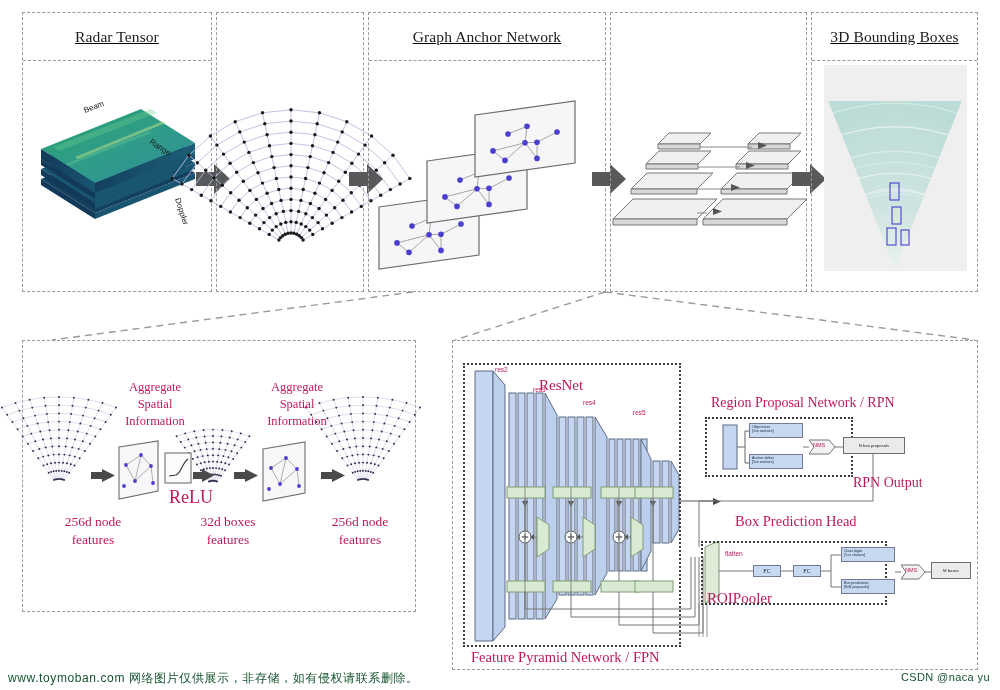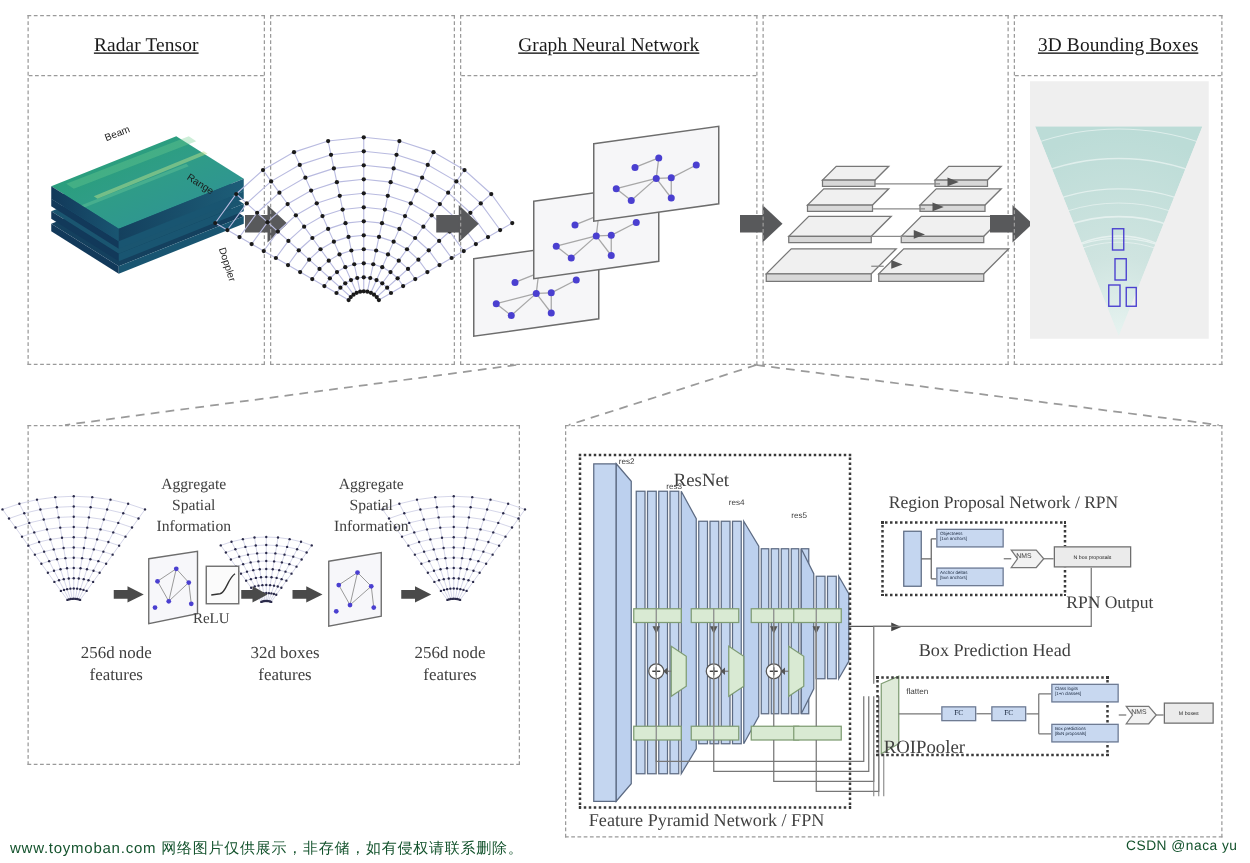--- a/index.html
+++ b/index.html
@@ -38,21 +38,21 @@
     border-left:16px solid #58595b;
   }
 
   
   .detail-panel { position:absolute; border:1.4px dashed #9a9a9a; }
   #gnn-detail { left:22px; top:340px; width:394px; height:272px; }
   #fpn-detail { left:452px; top:340px; width:526px; height:330px; }
 
   .dotted-box { position:absolute; border:2px dotted #3a3a3a; }
 
-  .lbl { position:absolute; color:#404040; white-space:nowrap; }
+  .lbl { position:absolute; color:#be185d; white-space:nowrap; }
   .lbl.c { transform:translateX(-50%); text-align:center; }
 
   .tiny-box {
     position:absolute; background:#c8d8f0; border:1px solid #6f7b92;
     font-size:3.6px; line-height:1.25; color:#16243a; padding:1px 2px;
     font-family:"Liberation Sans", sans-serif; overflow:hidden;
   }
   .gray-box {
     position:absolute; background:#ebebeb; border:1px solid #6f6f6f;
     font-size:4.2px; color:#1a1a1a; display:flex; align-items:center; justify-content:center;
@@ -296,21 +296,21 @@
       </div>
     </div>
 
     <div class="barrow" style="left:327px; top:152px;">
       <div class="shaft"></div>
       <div class="head"></div>
     </div>
 
     <div class="stage-col" style="left:346px; width:238px;">
       <div class="stage-head">
-        <span>Graph Neural Network</span>
+        <span>Graph Anchor Network</span>
       </div>
       <div class="stage-body">
         <svg width="238" height="232" viewBox="0 0 238 232">
           <g id="planes">
               <polygon points="10,146 110,132 110,194 10,208" fill="#f6f6f8" stroke="#6d6d6d" stroke-width="1.2"></polygon>
               <line x1="28" y1="181.92" x2="60" y2="173.72" stroke="#a7a7a7" stroke-width="1"></line>
               <line x1="43" y1="164.94" x2="62" y2="157.32" stroke="#a7a7a7" stroke-width="1"></line>
               <line x1="62" y1="157.32" x2="60" y2="173.72" stroke="#a7a7a7" stroke-width="1"></line>
               <line x1="60" y1="173.72" x2="40" y2="191.4" stroke="#a7a7a7" stroke-width="1"></line>
               <line x1="40" y1="191.4" x2="28" y2="181.92" stroke="#a7a7a7" stroke-width="1"></line>
@@ -893,21 +893,21 @@
     <div class="lbl c" style="left:132px; top:38px; font-size:12.5px; line-height:17px; text-align:center;">
       <div>Aggregate</div>
       <div>Spatial</div>
       <div>Information</div>
     </div>
     <div class="lbl c" style="left:274px; top:38px; font-size:12.5px; line-height:17px; text-align:center;">
       <div>Aggregate</div>
       <div>Spatial</div>
       <div>Information</div>
     </div>
-    <div class="lbl c" style="left:146px; top:146px; font-size:12px;font-family:Liberation Serif, serif;">ReLU</div>
+    <div class="lbl c" style="left:168px; top:146px; font-size:18px;font-family:Liberation Serif, serif;">ReLU</div>
 
     
     <div class="lbl c" style="left:70px; top:172px; font-size:13.5px; line-height:18px; text-align:center;">
       <div>256d node</div>
       <div>features</div>
     </div>
     <div class="lbl c" style="left:205px; top:172px; font-size:13.5px; line-height:18px; text-align:center;">
       <div>32d boxes</div>
       <div>features</div>
     </div>

